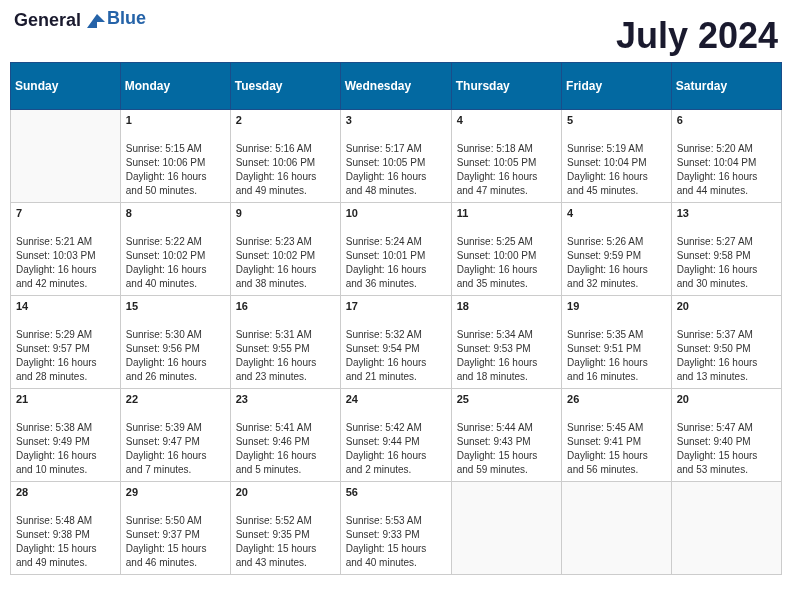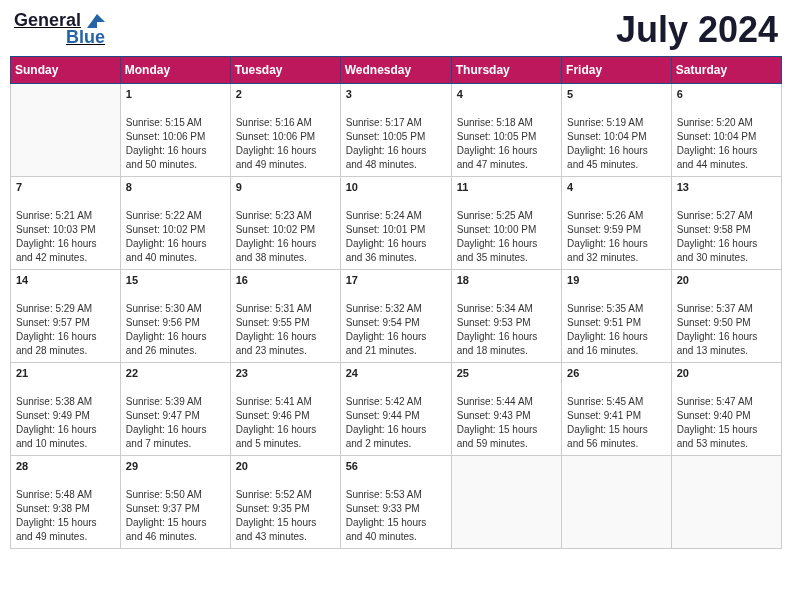--- a/index.html
+++ b/index.html
@@ -12,49 +12,48 @@
     }
     .header {
       display: flex;
       justify-content: space-between;
       align-items: flex-start;
       margin-bottom: 6px;
       padding: 0 4px;
     }
     .logo {
       display: flex;
-      flex-direction: column;
-      align-items: flex-end;
-      text-decoration: underline;
+      align-items: center;
     }
     .title-block {
       text-align: right;
+      margin-top: 6px;
     }
     .month-title {
       font-size: 36px;
       font-weight: bold;
       color: #1a1a2e;
       line-height: 1.1;
     }
     .location {
       font-size: 14px;
       color: #444;
       margin-top: 2px;
     }
     .calendar {
       width: 100%;
       border-collapse: collapse;
       border: 1px solid #ccc;
     }
     .calendar th {
-      background: #be185d;
+      background: #0369a1;
       color: #fff;
       font-size: 12px;
       font-weight: bold;
-      padding: 6px 4px;
+      padding: 16px 4px;
       text-align: left;
       border: 1px solid #1a4d8a;
     }
     .calendar td {
       vertical-align: top;
       border: 1px solid #ccc;
       padding: 4px 5px;
       font-size: 10px;
       color: #222;
       width: 113px;

